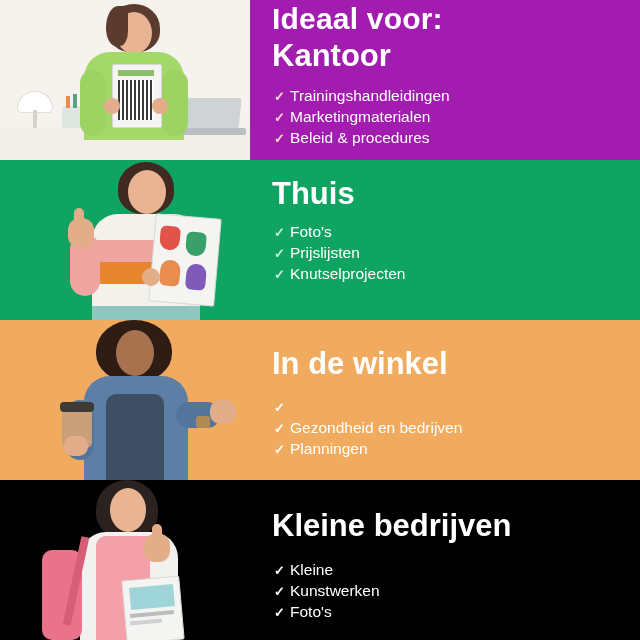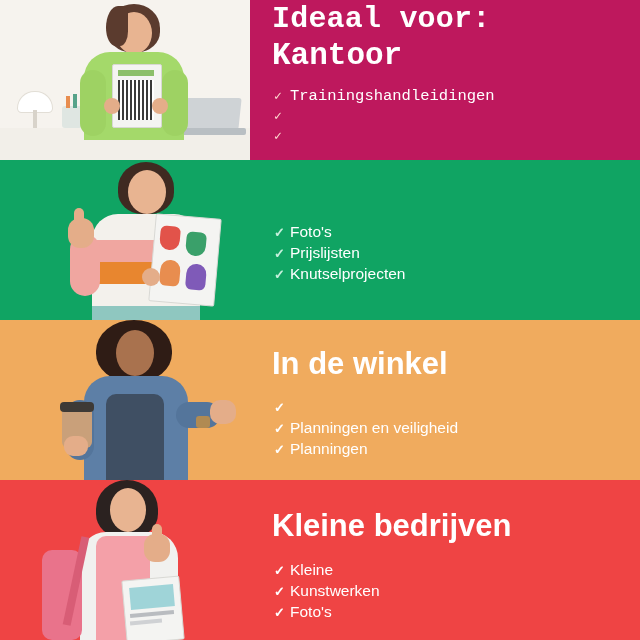--- a/index.html
+++ b/index.html
@@ -18,24 +18,24 @@
     width: 640px;
     height: 640px;
   }
   .band {
     position: relative;
     width: 640px;
     height: 160px;
     overflow: hidden;
     box-sizing: border-box;
   }
-  .band-office   { background: #be185d; font-family: Liberation Mono, monospace; }
+  .band-office   { background: #a21caf; }
   .band-home     { background: #10a463; }
   .band-store    { background: #f0ab5e; }
-  .band-business { background: #ef4444; }
+  .band-business { background: #000000; }
 
   
   .photo {
     position: absolute;
     left: 0;
     top: 0;
     width: 250px;
     height: 160px;
     overflow: hidden;
   }
@@ -178,23 +178,25 @@
     <div class="content">
       <div class="eyebrow">Ideaal voor:</div>
       <div class="heading">Kantoor</div>
       <ul class="bullets">
         <li>
           <span class="check">✓</span>
           <span>Trainingshandleidingen</span>
         </li>
         <li>
           <span class="check">✓</span>
-        </li>
-        <li>
-          <span class="check">✓</span>
+          <span>Marketingmaterialen</span>
+        </li>
+        <li>
+          <span class="check">✓</span>
+          <span>Beleid &amp; procedures</span>
         </li>
       </ul>
     </div>
   </section>
 
   <section class="band band-home">
     <div class="photo">
       <div class="photo-inner">
         <div class="p-hair" style="left:118px;top:2px;width:56px;height:52px;background:#3f2a21;"></div>
         <div class="p-head" style="left:128px;top:10px;width:38px;height:44px;"></div>
@@ -206,20 +208,21 @@
         <div class="p-obj" style="left:152px;top:56px;width:64px;height:86px;border-radius:2px;transform:rotate(5deg);"></div>
         <div style="position:absolute;left:160px;top:66px;width:20px;height:24px;background:#e2534a;border-radius:6px 6px 10px 10px;transform:rotate(5deg);"></div>
         <div style="position:absolute;left:186px;top:72px;width:20px;height:24px;background:#3aa06a;border-radius:6px 6px 10px 10px;transform:rotate(5deg);"></div>
         <div style="position:absolute;left:160px;top:100px;width:20px;height:26px;background:#e88d4f;border-radius:10px 10px 6px 6px;transform:rotate(5deg);"></div>
         <div style="position:absolute;left:186px;top:104px;width:20px;height:26px;background:#7f5ab8;border-radius:10px 10px 6px 6px;transform:rotate(5deg);"></div>
         <div class="p-hand" style="left:142px;top:108px;width:18px;height:18px;"></div>
       </div>
     </div>
 
     <div class="content">
+      <div class="heading">Thuis</div>
       <ul class="bullets">
         <li>
           <span class="check">✓</span>
           <span>Foto's</span>
         </li>
         <li>
           <span class="check">✓</span>
           <span>Prijslijsten</span>
         </li>
         <li>
@@ -250,21 +253,21 @@
     </div>
 
     <div class="content">
       <div class="heading">In de winkel</div>
       <ul class="bullets">
         <li>
           <span class="check">✓</span>
         </li>
         <li>
           <span class="check">✓</span>
-          <span>Planningen en veiligheid</span>
+          <span>Gezondheid en bedrijven</span>
         </li>
         <li>
           <span class="check">✓</span>
           <span>Planningen</span>
         </li>
       </ul>
     </div>
   </section>
 
   <section class="band band-business">

